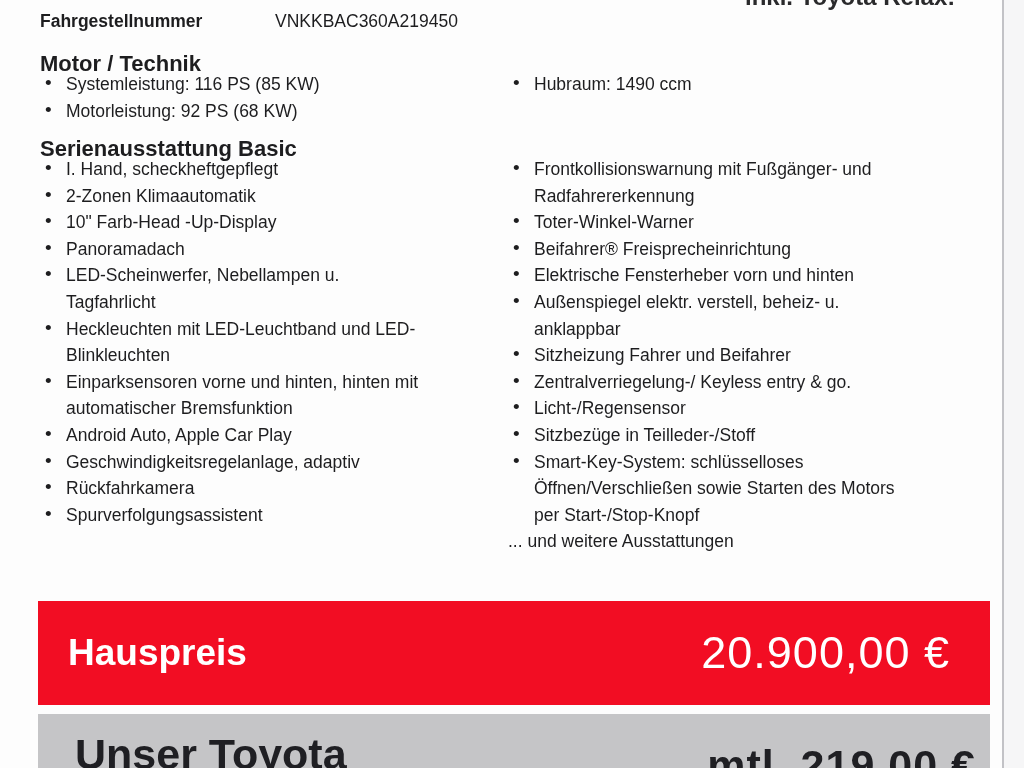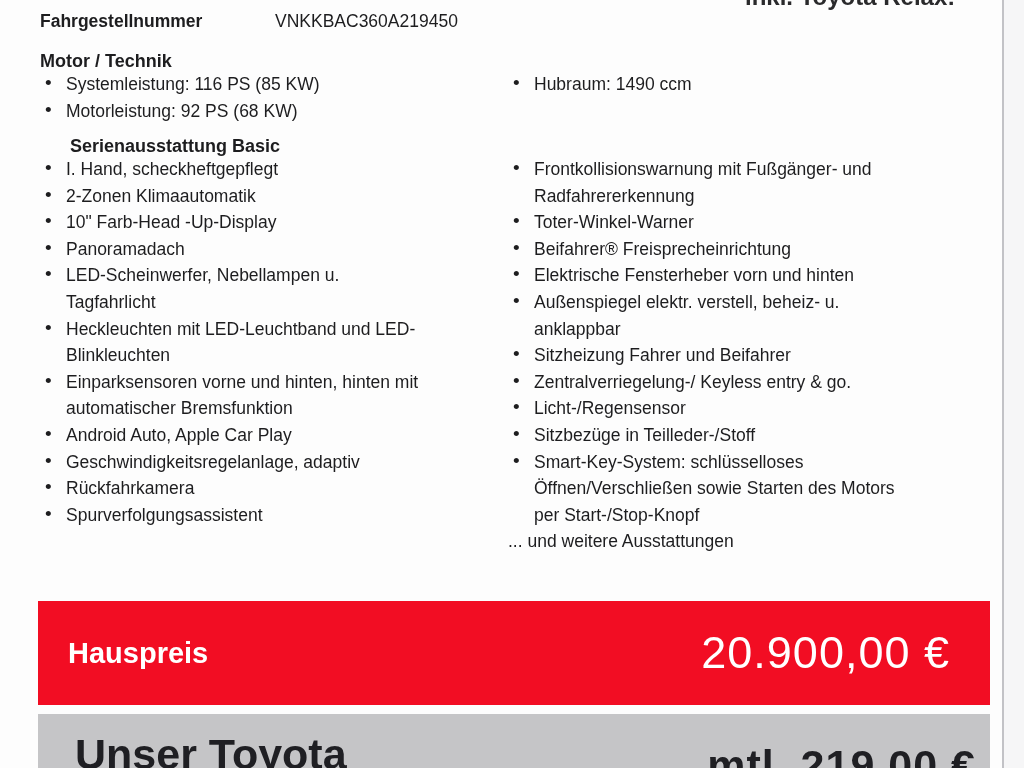--- a/index.html
+++ b/index.html
@@ -16,24 +16,24 @@
   .clipped-top{
     position:absolute;top:-17px;left:745px;width:260px;
     font-size:24px;font-weight:700;color:#2a2a2c;white-space:nowrap;
   }
 
   .vin-row{position:absolute;top:11px;left:40px;font-size:17.5px;}
   .vin-label{display:inline-block;width:235px;font-weight:700;}
   .vin-value{font-weight:500;}
 
   .section-heading{
-    position:absolute;left:40px;font-size:18px;font-weight:700;
+    position:absolute;left:40px;font-size:22px;font-weight:700;
   }
   #motor-heading{top:51px;}
-  #equip-heading{top:136px;margin-left:30px;}
+  #equip-heading{top:136px;}
 
   ul.speclist{
     list-style:none;margin:0;padding:0;position:absolute;
     font-size:17.5px;line-height:26.6px;
   }
   ul.speclist li{
     position:relative;padding-left:26px;white-space:pre-line;
   }
   ul.speclist li::before{
     content:"\2022";position:absolute;left:5px;top:-1px;font-size:19px;
@@ -47,21 +47,21 @@
   #equip-right{top:156px;left:508px;width:486px;}
 
   .banner{
     position:absolute;left:38px;width:952px;display:flex;
     justify-content:space-between;box-sizing:border-box;
   }
   .price-banner{
     top:601px;height:104px;background:#f20d23;color:#ffffff;
     align-items:center;padding:0 40px 0 30px;
   }
-  .price-banner .banner-label{font-size:29px;font-weight:700;}
+  .price-banner .banner-label{font-size:37px;font-weight:700;}
   .price-banner .banner-value{font-size:45px;font-weight:400;letter-spacing:1px;}
 
   .finance-banner{
     top:714px;height:120px;background:#c5c5c7;color:#1f1f23;
     align-items:flex-start;padding:0 14px 0 37px;
   }
   .finance-banner .banner-label{font-size:43px;font-weight:700;margin-top:16px;}
   .finance-banner .banner-value{font-size:43px;font-weight:700;margin-top:27px;letter-spacing:1px;}
 </style>
 </head>

